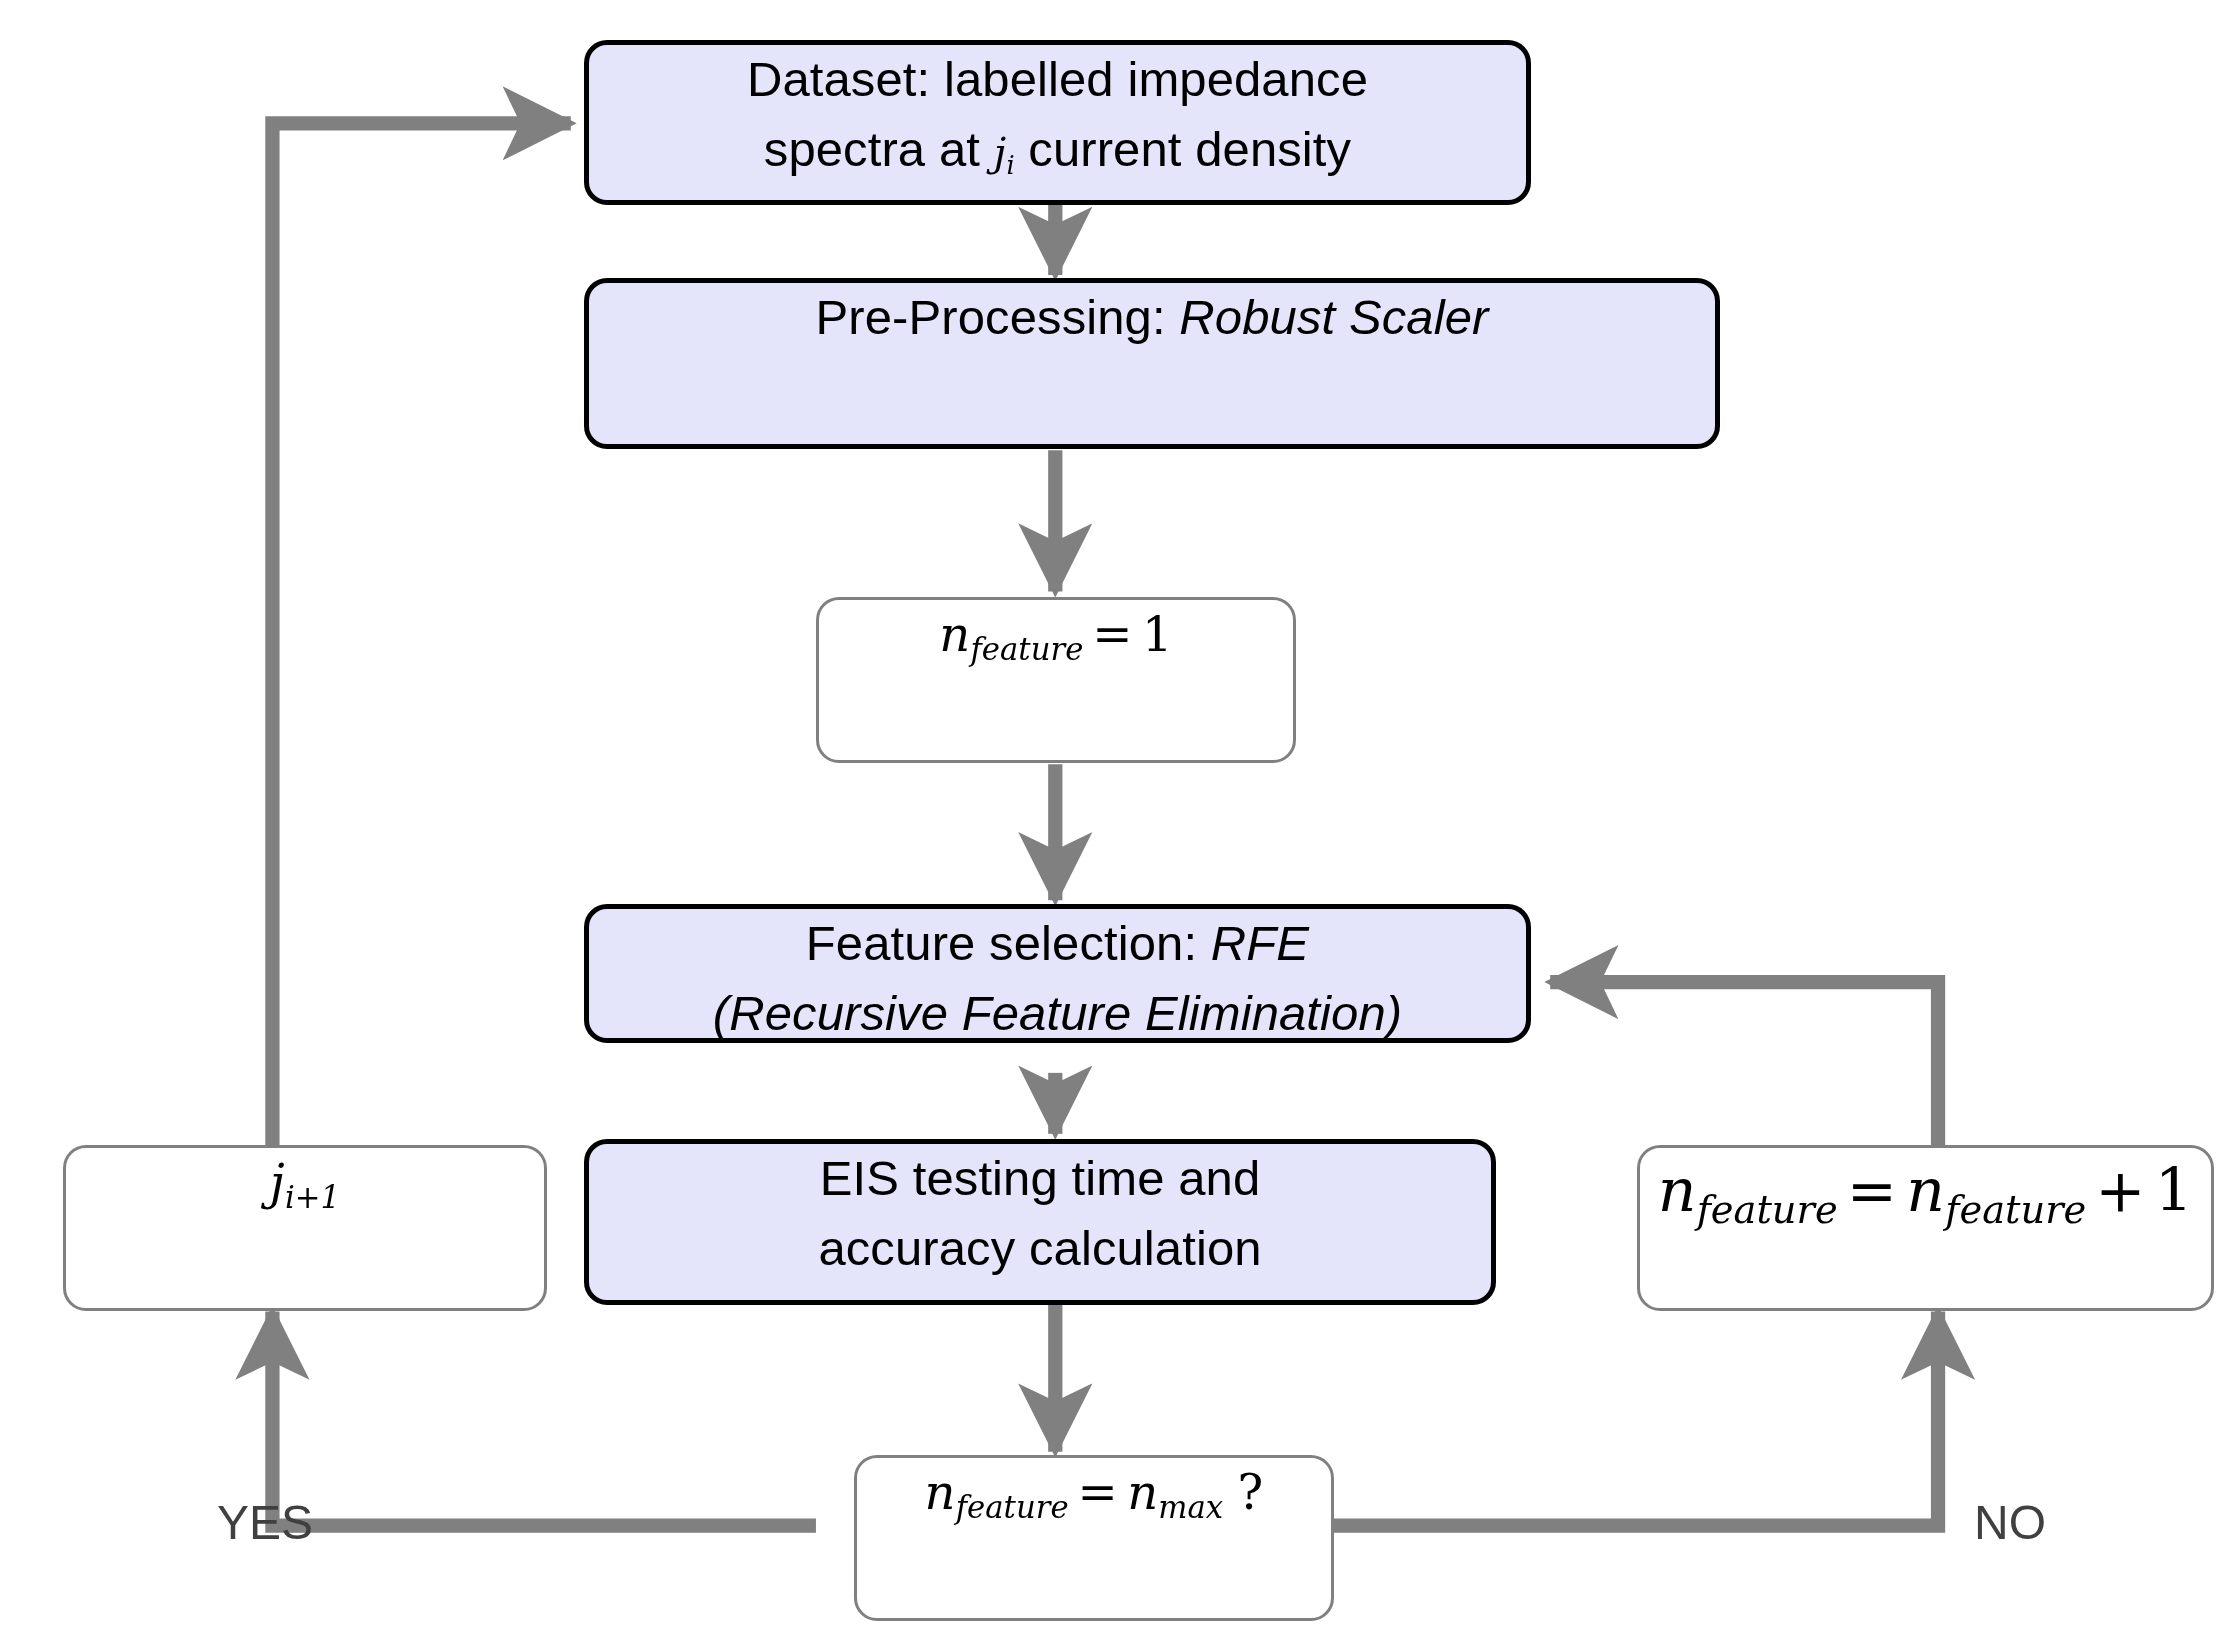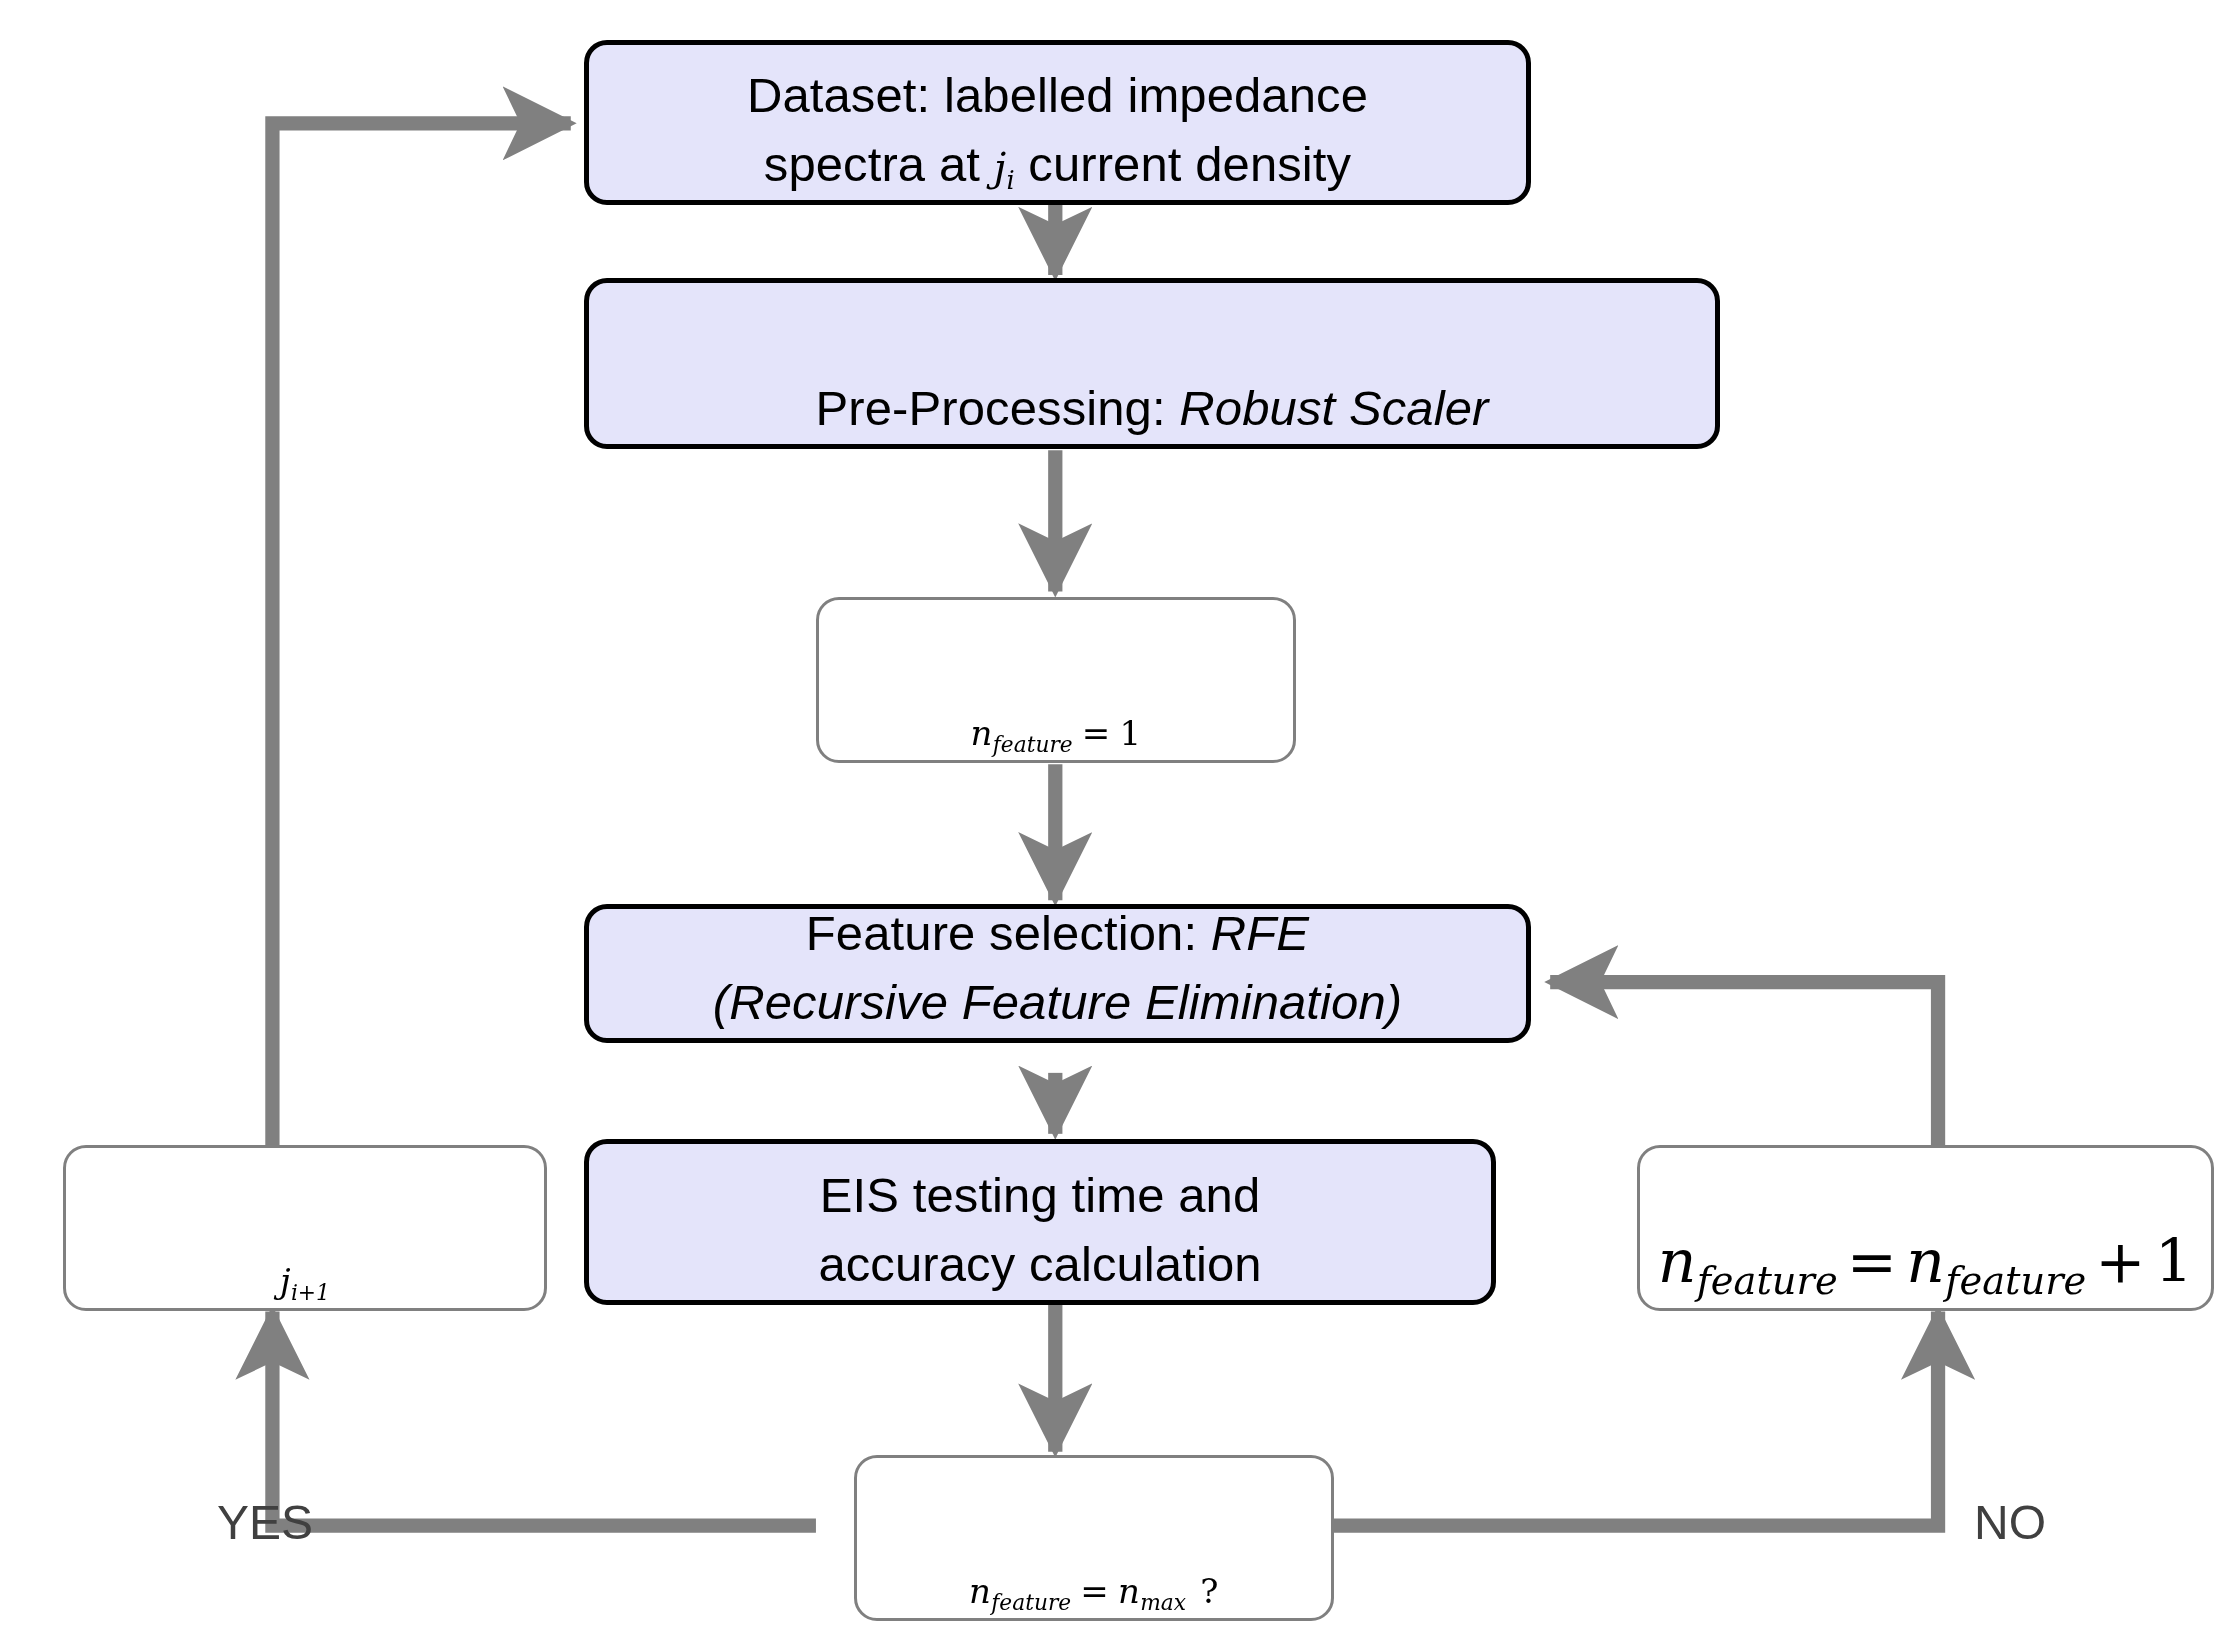--- a/index.html
+++ b/index.html
@@ -17,21 +17,21 @@
   #canvas {
     position: absolute;
     left: 0; top: 0;
     width: 2239px;
     height: 1645px;
   }
   .node {
     position: absolute;
     box-sizing: border-box;
     display: flex;
-    align-items: flex-end;
+    align-items: flex-start;
     justify-content: center;
     text-align: center;
     line-height: 1.42;
     color: #000000;
   }
   
   .node.filled {
     background: #e4e4fa;
     border: 5.2px solid #000000;
     border-radius: 23px;
@@ -45,21 +45,21 @@
     border-radius: 23px;
     font-size: 49px;
   }
   .node .inner {
     padding: 0 15.6px;
   }
   
   .math {
     font-family: "DejaVu Serif", "Liberation Serif", serif;
     font-style: italic;
-    font-size: 34px;
+    font-size: 48px;
     white-space: nowrap;
     letter-spacing: 0.3px;
   }
   .math .sub {
     font-size: 0.64em;
     vertical-align: -0.30em;
     font-style: italic;
     letter-spacing: 0;
   }
   .math .op {

